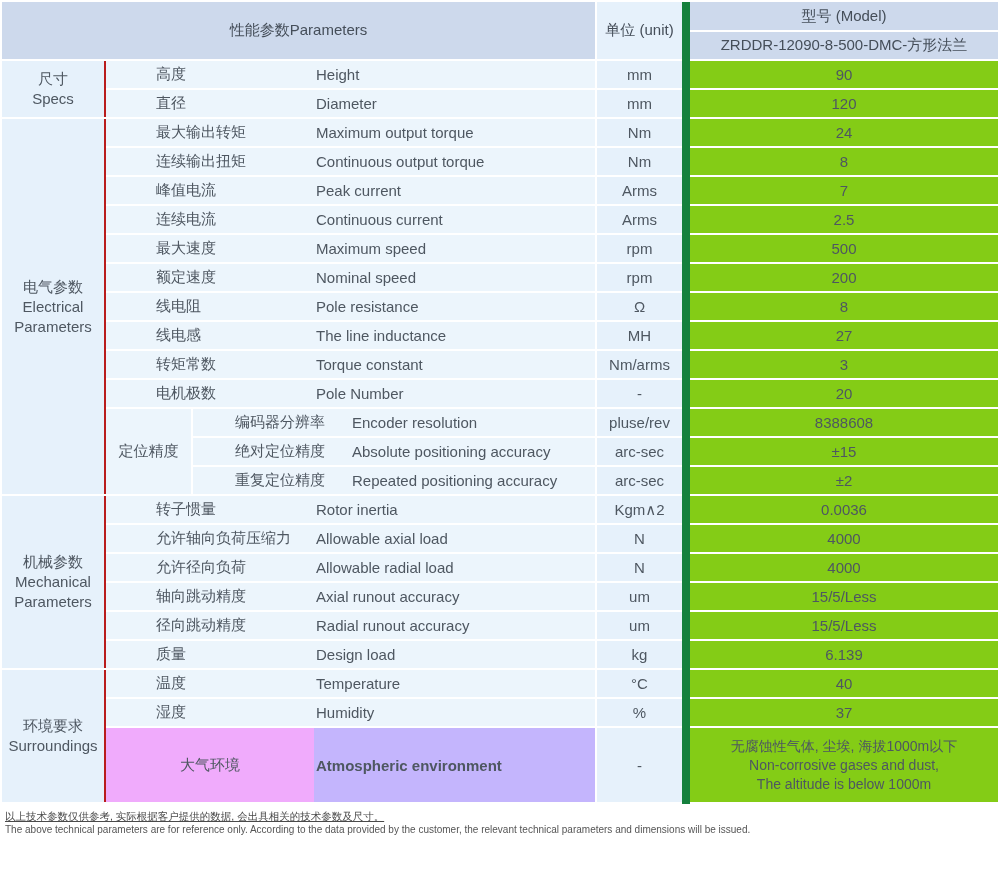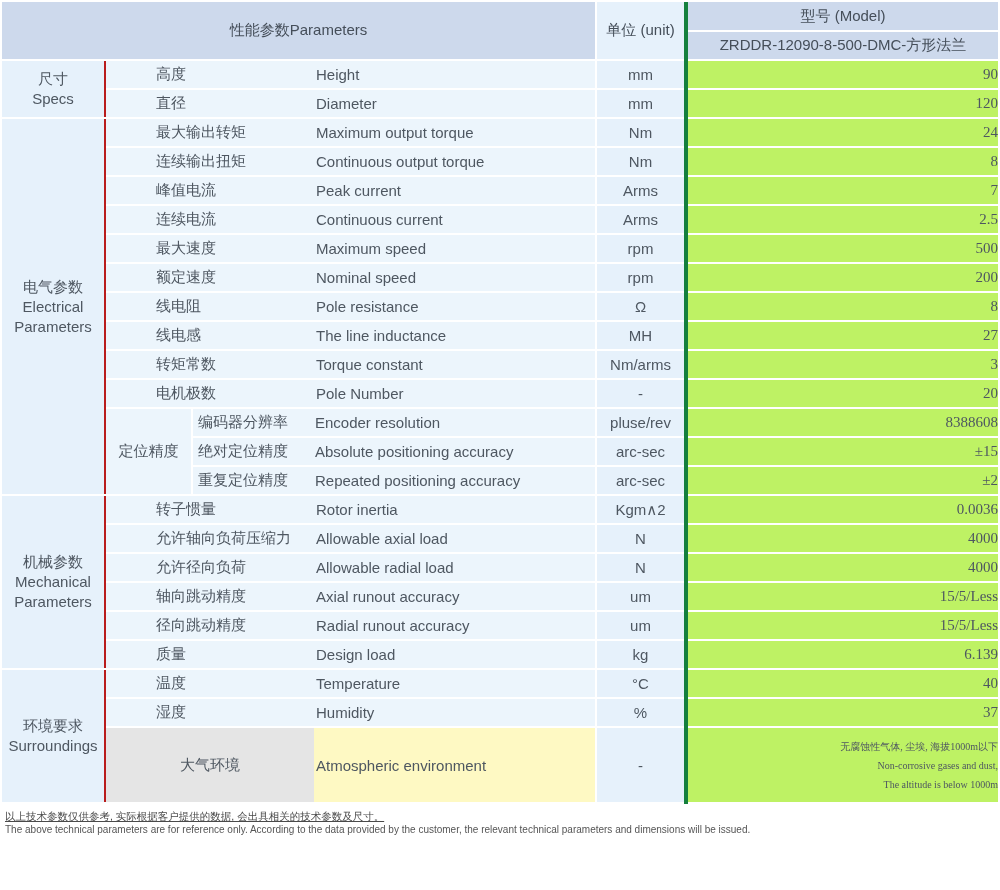--- a/index.html
+++ b/index.html
@@ -17,41 +17,41 @@
     font-size: 15px;
     color: #4e5761;
   }
   td { border-bottom: 2px solid #ffffff; box-sizing: border-box; padding: 0; vertical-align: middle; }
 
   
   .hdr      { background: #cdd9ec; color: #454e59; text-align: center; }
   .grp      { background: #e6f1fb; text-align: center; border-right: 2px solid #b91c1c; line-height: 20px; }
   .lbl      { background: #ecf5fc; }
   .possub   { background: #ecf5fc; text-align: center; }
-  .unit     { background: #e6f1fb; text-align: center; border-left: 2px solid #ffffff; border-right: 4px solid #15803d; }
-  .val      { background: #bef264; text-align: right; font-family: Liberation Serif, serif; }
+  .unit     { background: #e6f1fb; text-align: center; border-left: 2px solid #ffffff; border-right: 8px solid #15803d; }
+  .val      { background: #84cc16; text-align: center; }
 
   tr.datarow td { height: 29px; }
   tr.hdrrow td { height: 29px; }
 
   
   .param-flex { display: flex; align-items: center; height: 100%; border-radius: 7px; }
   td.param .param-flex { padding-left: 50px; }
   td.param .cn { width: 160px; flex: 0 0 160px; }
   td.param .en { flex: 1; }
-  td.param-sub { border-left: 2px solid #ffffff; }
+  td.param-sub { border-left: 2px solid #ffffff; padding-left: 37px; }
   td.param-sub .param-flex { padding-left: 5px; }
   td.param-sub .cn { width: 117px; flex: 0 0 117px; }
   td.param-sub .en { flex: 1; }
 
-  td.atm-cn { background: #e5e5e5; text-align: center; margin-left: 40px; }
-  td.atm-en { background: #fef9c3; padding-left: 2px; }
+  td.atm-cn { background: #f0abfc; text-align: center; margin-left: 40px; }
+  td.atm-en { background: #c4b5fd; padding-left: 2px; font-weight: bold; }
 
   tr.atmrow td { height: 76px; }
-  .val-multiline { font-size: 10px; line-height: 19px; }
+  .val-multiline { font-size: 14px; line-height: 19px; }
 
   .model-cell { font-size: 15px; }
 
   .footnote { margin: 5px 0 0 3px; }
   .footnote .fn-cn { font-size: 10.5px; color: #4a4a4a; line-height: 14px; text-decoration: underline; }
   .footnote .fn-en { font-size: 10px;  color: #555555; line-height: 14px; }
 </style>
 </head>
 <body>
 

